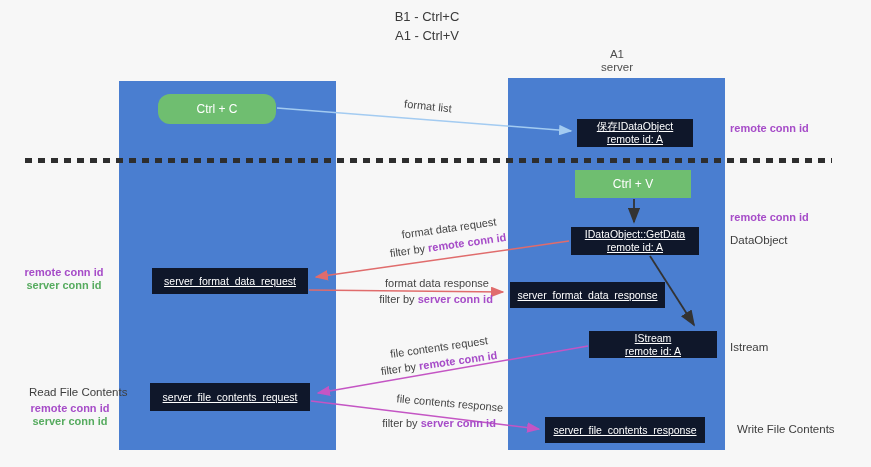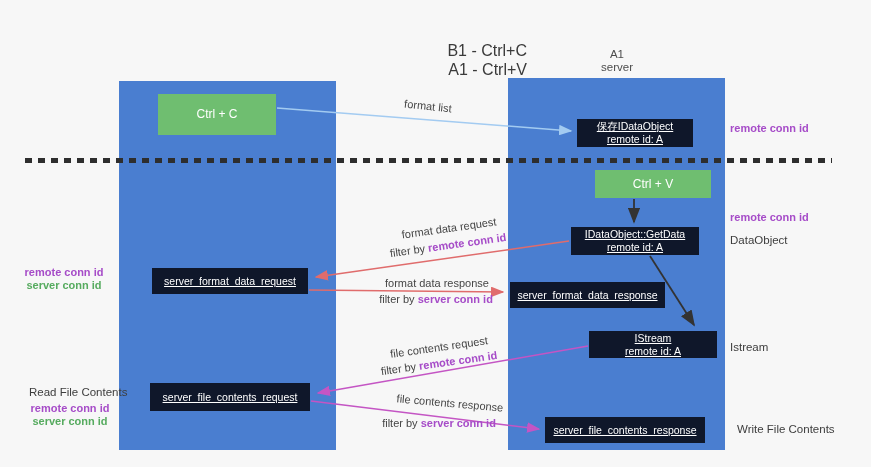--- a/index.html
+++ b/index.html
@@ -1,22 +1,22 @@
 <!DOCTYPE html>
 <html><head>
 <meta charset="utf-8">
 <style>
   html,body { margin:0; padding:0; background:#f7f7f7; }
   .canvas {
     position:relative; width:871px; height:467px; background:#f7f7f7;
     font-family:"Liberation Sans", sans-serif; overflow:hidden;
   }
   .title {
-    position:absolute; left:327px; top:7px; width:200px; text-align:right;
-    font-size:16px; color:#3a3a3a; line-height:19px;margin-top:34px;
+    position:absolute; left:327px; top:7px; width:200px; text-align:center;
+    font-size:13px; color:#3a3a3a; line-height:19px;
   }
   .lifeline-header {
     position:absolute; top:48px; width:140px; text-align:center;
     font-size:11.5px; color:#4d4d4d; line-height:13px;
   }
   .lifeline { position:absolute; width:217px; background:#4a7ed0; }
   .box {
     position:absolute; color:#ffffff; text-align:center;
     display:flex; flex-direction:column; align-items:center; justify-content:center;
     font-size:10.5px; line-height:13px;
@@ -76,30 +76,30 @@
     </defs>
     <line x1="277" y1="108" x2="571" y2="131" stroke="#a3cbf1" stroke-width="1.5" marker-end="url(#m-blue)"></line>
     <line x1="634" y1="199" x2="634" y2="222" stroke="#333333" stroke-width="1.8" marker-end="url(#m-black)"></line>
     <line x1="650" y1="256" x2="694" y2="325" stroke="#333333" stroke-width="1.8" marker-end="url(#m-black)"></line>
     <line x1="569" y1="241" x2="316" y2="277" stroke="#e06c6c" stroke-width="1.5" marker-end="url(#m-red)"></line>
     <line x1="309" y1="290" x2="503" y2="292" stroke="#e06c6c" stroke-width="1.5" marker-end="url(#m-red)"></line>
     <line x1="588" y1="346" x2="318" y2="393" stroke="#c455c4" stroke-width="1.5" marker-end="url(#m-magenta)"></line>
     <line x1="311" y1="401" x2="539" y2="429" stroke="#c455c4" stroke-width="1.5" marker-end="url(#m-magenta)"></line>
   </svg>
 
-  <div class="box green" style="left:158px;top:94px;width:118px;height:41px;">
+  <div class="box green" style="left:158px;top:94px;width:118px;height:30px;border-radius:12px;">
     <div>Ctrl + C</div>
   </div>
 
   <div class="box orange" style="left:577px;top:119px;width:116px;height:28px;">
     <div>保存IDataObject</div>
     <div>remote id: A</div>
   </div>
 
-  <div class="box green" style="left:595px;top:170px;width:116px;height:28px;">
+  <div class="box green" style="left:575px;top:170px;width:116px;height:28px;">
     <div>Ctrl + V</div>
   </div>
 
   <div class="box orange" style="left:571px;top:227px;width:128px;height:28px;">
     <div>IDataObject::GetData</div>
     <div>remote id: A</div>
   </div>
 
   <div class="box orange" style="left:152px;top:268px;width:156px;height:26px;">
     <div>server_format_data_request</div>

